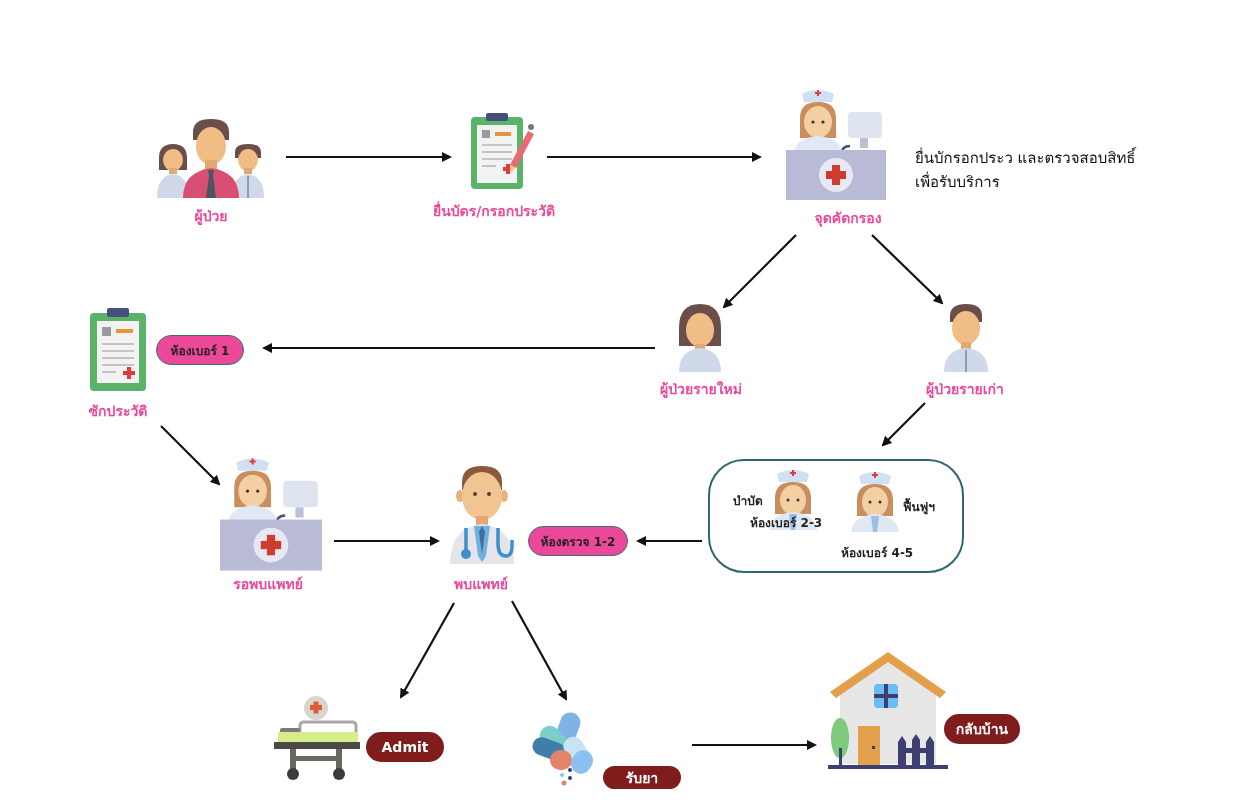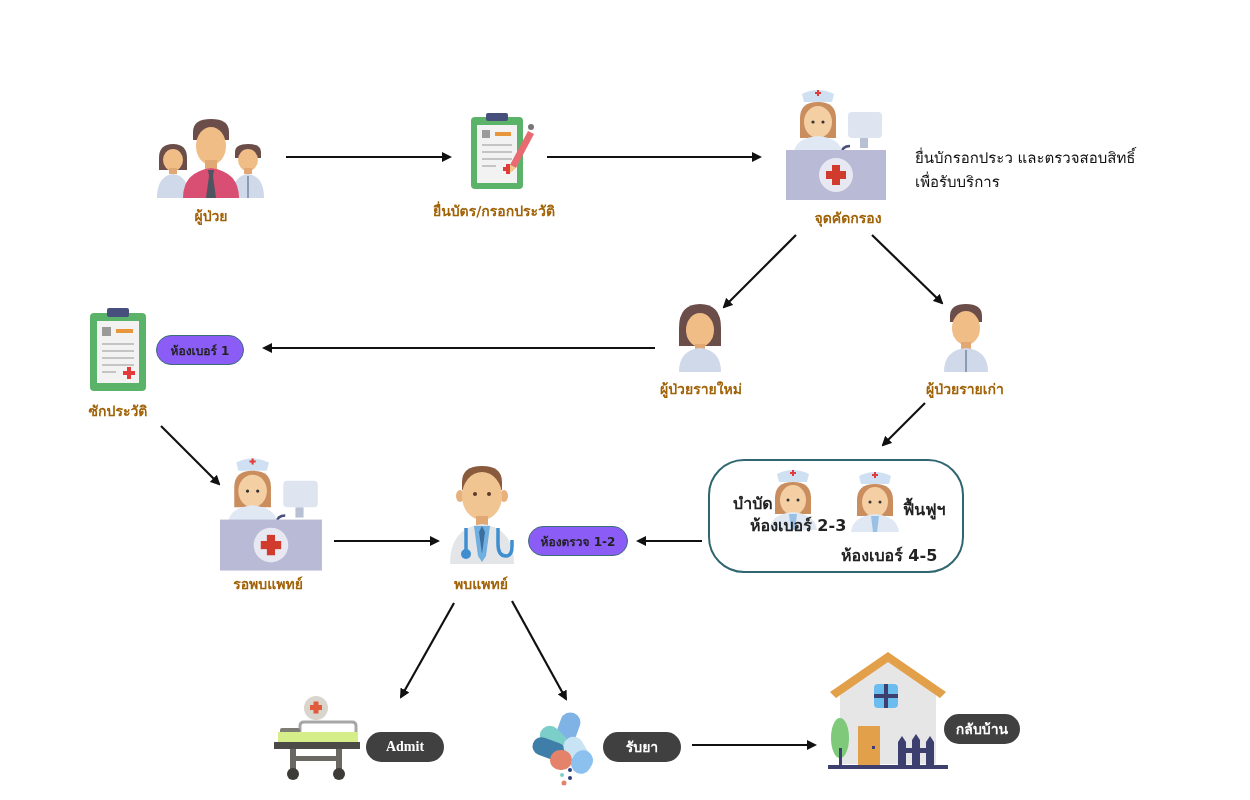--- a/index.html
+++ b/index.html
@@ -1,26 +1,26 @@
 <!DOCTYPE html>
 <html><head>
 <meta charset="utf-8">
 <style>
   html, body { margin:0; padding:0; background:#ffffff; }
   body { width:1250px; height:800px; position:relative; overflow:hidden;
          font-family:"DejaVu Sans", sans-serif; color:#1a1a1a; }
   .abs { position:absolute; }
-  .label { position:absolute; font-size:14px; font-weight:bold; text-align:center; white-space:nowrap; transform:translateX(-50%); color:#a16207; }
+  .label { position:absolute; font-size:14px; font-weight:bold; text-align:center; white-space:nowrap; transform:translateX(-50%); color:#ec4899; }
   .note { position:absolute; font-size:15px; line-height:24px; color:#111; }
-  .pill-outline { position:absolute; border:1.5px solid #3a6f76; border-radius:18px; background:#8b5cf6;
+  .pill-outline { position:absolute; border:1.5px solid #3a6f76; border-radius:18px; background:#ec4899;
                   font-size:12px; font-weight:bold; color:#222; display:flex; align-items:center; justify-content:center; }
-  .pill-dark { position:absolute; background:#404040; color:#fff; border-radius:16px;
-               font-size:14px; font-weight:bold; display:flex; align-items:center; justify-content:center;font-family:Liberation Serif, serif; }
+  .pill-dark { position:absolute; background:#7f1d1d; color:#fff; border-radius:16px;
+               font-size:14px; font-weight:bold; display:flex; align-items:center; justify-content:center; }
   .group-box { position:absolute; border:2.5px solid #2f6670; border-radius:36px; background:#fff; }
-  .small { position:absolute; font-size:16px; font-weight:bold; white-space:nowrap; color:#222; }
+  .small { position:absolute; font-size:12px; font-weight:bold; white-space:nowrap; color:#222; }
   svg.arrows { position:absolute; left:0; top:0; }
 </style>
 </head>
 <body>
 
 <svg class="arrows" width="1250" height="800">
   <defs>
     <marker id="ah" markerWidth="10" markerHeight="10" refX="8" refY="5" orient="auto" markerUnits="userSpaceOnUse">
       <path d="M0,0 L10,5 L0,10 z" fill="#111"></path>
     </marker>
@@ -247,21 +247,21 @@
     <rect x="4" y="30" width="34" height="18" rx="9" transform="rotate(20 21 39)" fill="#3f7ea8"></rect>
     <rect x="38" y="26" width="20" height="30" rx="10" transform="rotate(-30 48 41)" fill="#c8e4f4"></rect>
     <rect x="22" y="40" width="22" height="20" rx="10" fill="#e4836a"></rect>
     <rect x="44" y="40" width="20" height="24" rx="10" transform="rotate(30 54 52)" fill="#8cc0ef"></rect>
     <circle cx="42" cy="60" r="2" fill="#2f3a7a"></circle>
     <circle cx="34" cy="65" r="2" fill="#7ccfc8"></circle>
     <circle cx="42" cy="68" r="2" fill="#2f3a7a"></circle>
     <circle cx="36" cy="73" r="2.5" fill="#e4836a"></circle>
   </svg>
 </div>
-<div class="pill-dark" style="left:603px;top:732px;width:78px;height:30px">รับยา</div>
+<div class="pill-dark" style="left:603px;top:766px;width:78px;height:23px">รับยา</div>
 
 <div class="abs" style="left:828px;top:652px;width:120px;height:118px">
   <svg width="120" height="118" viewBox="0 0 120 118">
     <path d="M12,40 L60,6 L108,40 L108,112 L12,112 z" fill="#e6e6e6"></path>
     <path d="M2,40 L60,0 L118,40 L112,46 L60,10 L8,46 z" fill="#e3a04a"></path>
     <rect x="46" y="32" width="24" height="24" rx="4" fill="#6bbdf0"></rect>
     <rect x="56" y="32" width="4" height="24" fill="#3d3f6e"></rect>
     <rect x="46" y="42" width="24" height="4" fill="#3d3f6e"></rect>
     <rect x="30" y="74" width="22" height="40" fill="#e3a04a"></rect>
     <rect x="44" y="94" width="3" height="3" fill="#3d3f6e"></rect>

